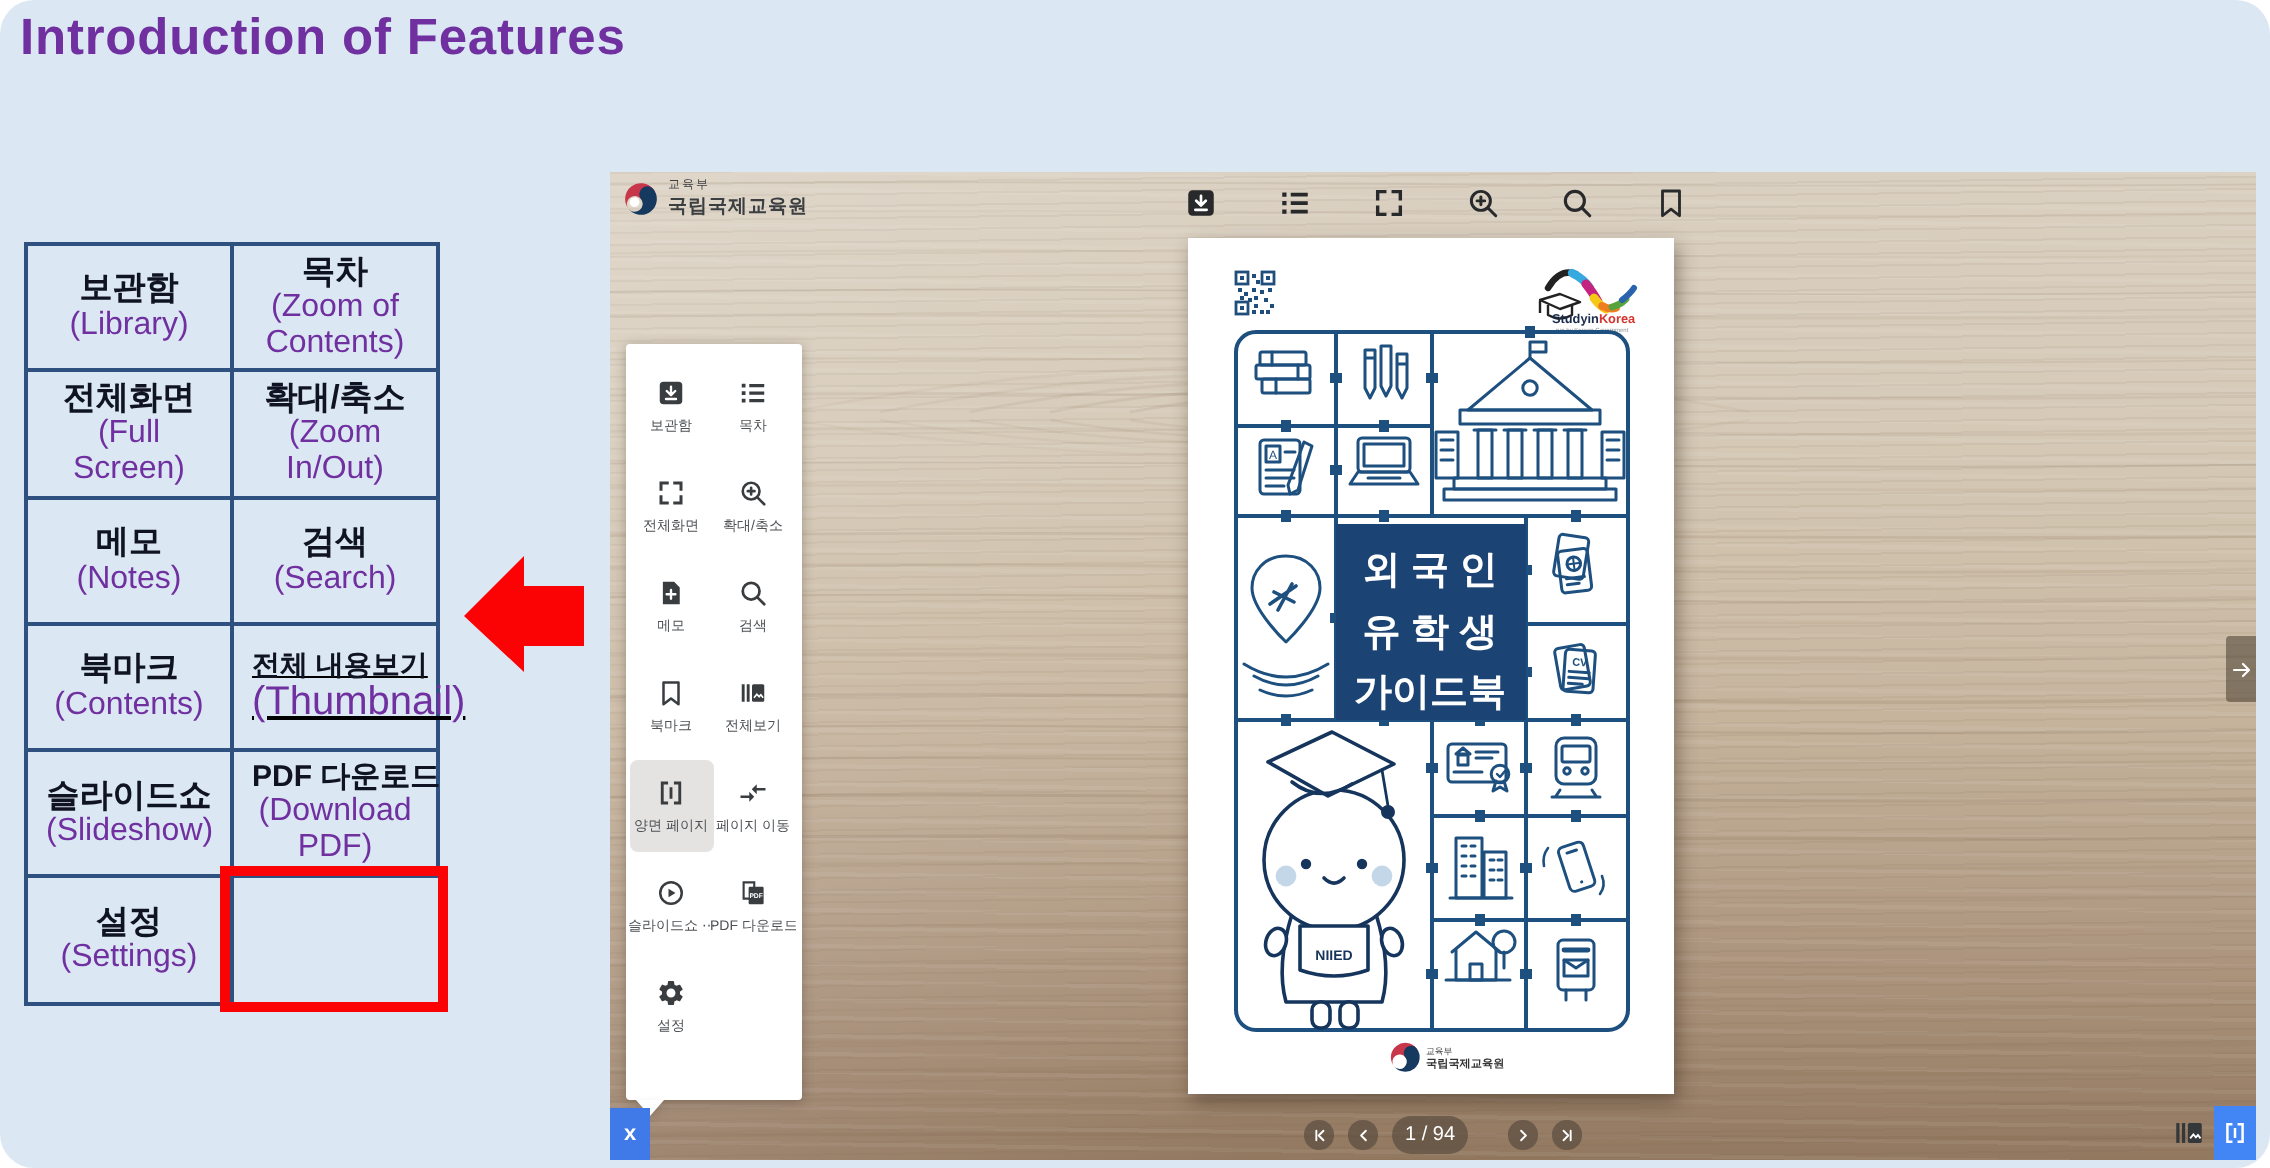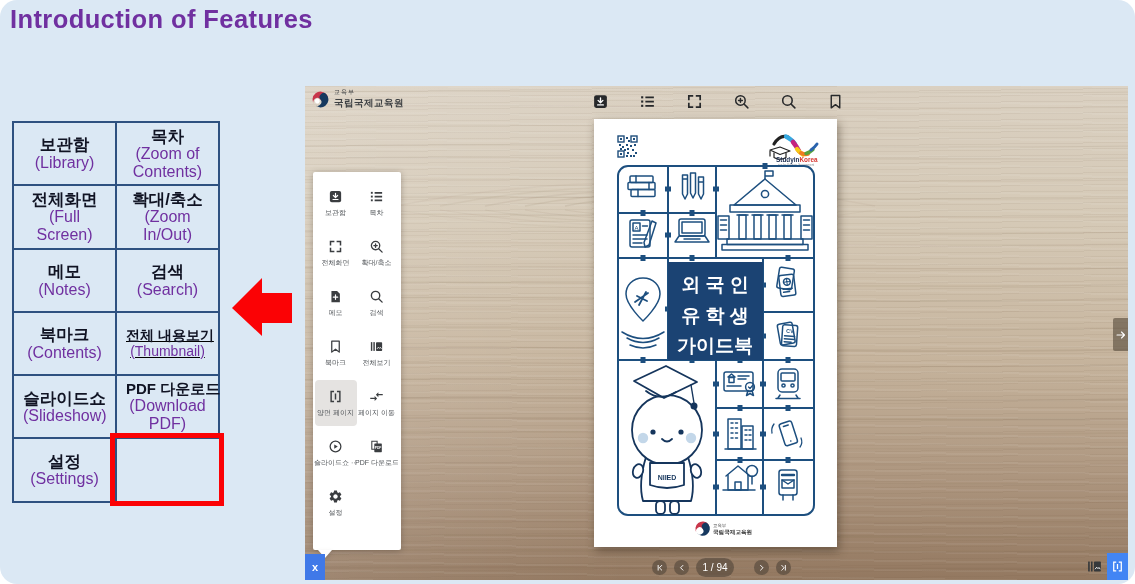--- a/index.html
+++ b/index.html
@@ -7,21 +7,21 @@
   #stage{position:relative;width:1135px;height:584px;background:#dbe8f4;overflow:hidden;border-radius:17px;}
   
   #slide-title{position:absolute;left:10px;top:5px;font-size:25.5px;font-weight:bold;color:#7030a0;letter-spacing:0.4px;}
   
   table.features{position:absolute;left:12px;top:121px;width:206px;border-collapse:collapse;table-layout:fixed;}
   table.features td{box-sizing:border-box;border:2.4px solid #2e5180;width:103px;height:63.3px;text-align:center;vertical-align:middle;padding:0 9px;line-height:1.12;}
   table.features td.empty{border:none;}
   td .ko{display:block;font-weight:bold;font-size:16.5px;color:#101323;white-space:nowrap;}
   td .en{display:block;font-size:16px;color:#7030a0;}
   td.small{padding:0 2px;text-decoration:underline;} td.small .ko{font-size:14px;}
-  td.small .en{font-size:14px;} td.pdfcell{padding:0 2px;} td.pdfcell .ko{font-size:15px;}
+  td.small .en{font-size:20px;} td.pdfcell{padding:0 2px;} td.pdfcell .ko{font-size:15px;}
   
   #red-box{position:absolute;left:110px;top:433px;width:104px;height:63px;border:5.5px solid #fb0205;}
   #red-arrow{position:absolute;left:231px;top:277px;}
   
   #viewer{position:absolute;left:305px;top:86px;width:823px;height:494px;overflow:hidden;
     background:
      linear-gradient(100deg, rgba(255,255,255,0.14), rgba(255,255,255,0) 45%),
      repeating-linear-gradient(179.3deg, rgba(105,82,58,0.07) 0 1px, rgba(0,0,0,0) 1px 6px),
      repeating-linear-gradient(180.8deg, rgba(255,255,255,0.06) 0 2px, rgba(0,0,0,0) 2px 9px),
      linear-gradient(180deg,#dad0c1 0%,#d5c9b6 28%,#c6b49d 55%,#ae9780 78%,#937860 100%);}

